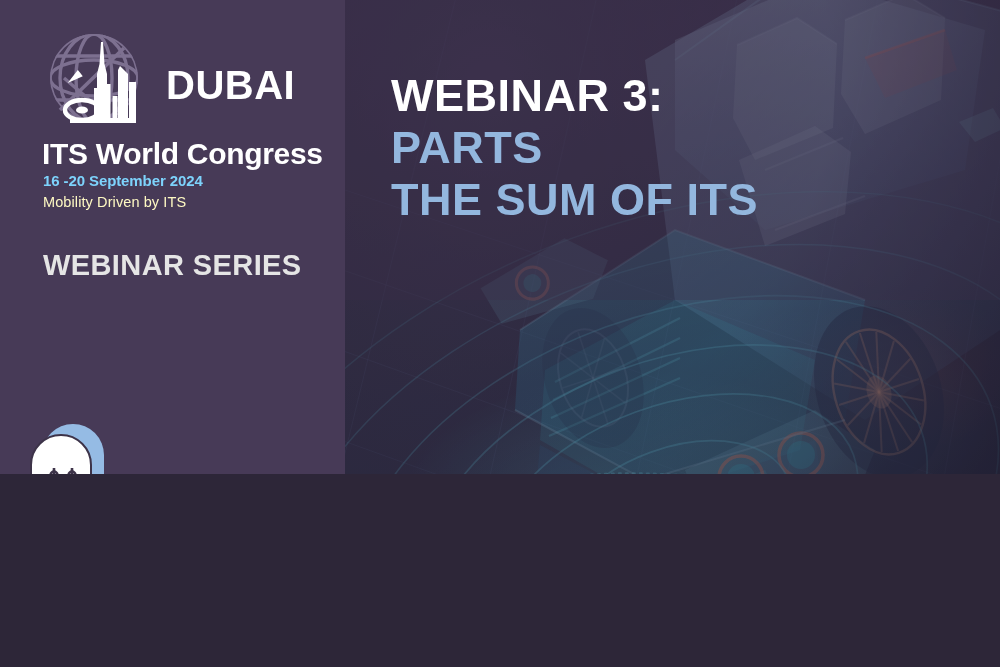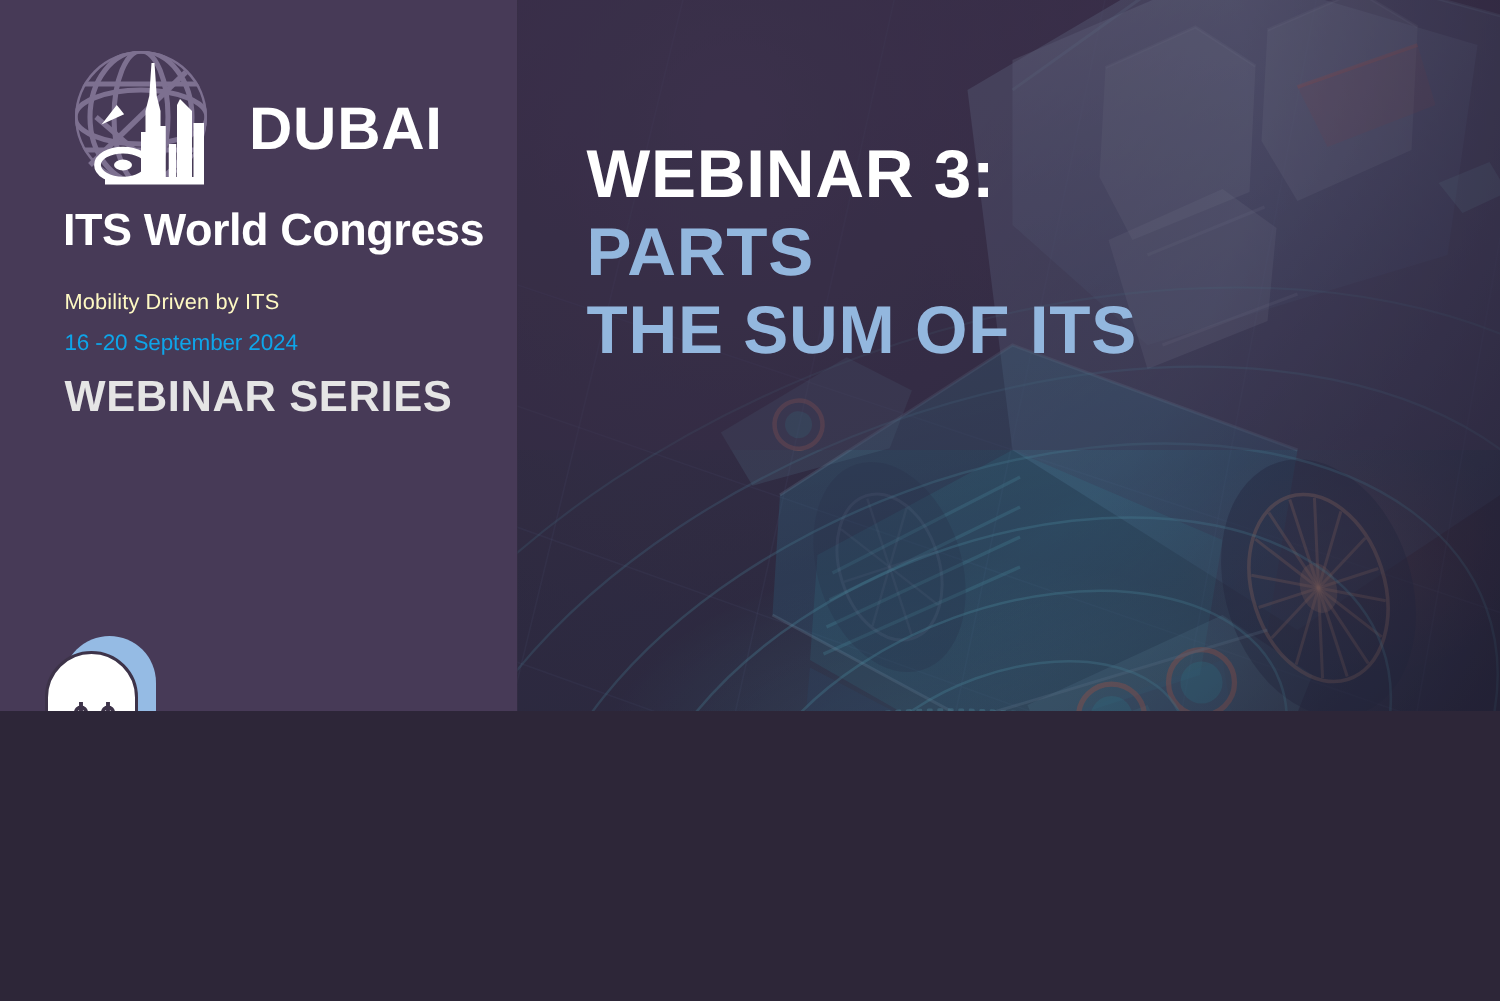--- a/index.html
+++ b/index.html
@@ -45,26 +45,25 @@
     color:#ffffff;
     font-size:30px;
     font-weight:bold;
     letter-spacing:-0.3px;
     line-height:1.05;
     white-space:nowrap;
   }
   .congress-dates {
     position:absolute;
     left:5px; top:146px;
-    color:#0ea5e9;
+    color:#7dd3fc;
     font-size:15px;
-    font-weight:normal;
+    font-weight:bold;
     letter-spacing:-0.1px;
     white-space:nowrap;
-    margin-top:48px;
   }
   .congress-tagline {
     position:absolute;
     left:5px; top:168px;
     color:#fef9c3;
     font-size:14.5px;
     font-weight:normal;
     letter-spacing:0.1px;
     white-space:nowrap;
   }
@@ -148,21 +147,20 @@
   }
 
   .artwork { position:absolute; inset:0; }
   .artwork svg { display:block; width:100%; height:100%; }
 
   .headline {
     position:absolute;
     left:46px; top:70px;
     width:600px;
     z-index:5;
-    margin-top:20px;
   }
   .headline-line {
     font-size:45px;
     font-weight:bold;
     line-height:52px;
     letter-spacing:0.5px;
     white-space:nowrap;
   }
   .headline-line.l1 { color:#ffffff; }
   .headline-line.l2,

